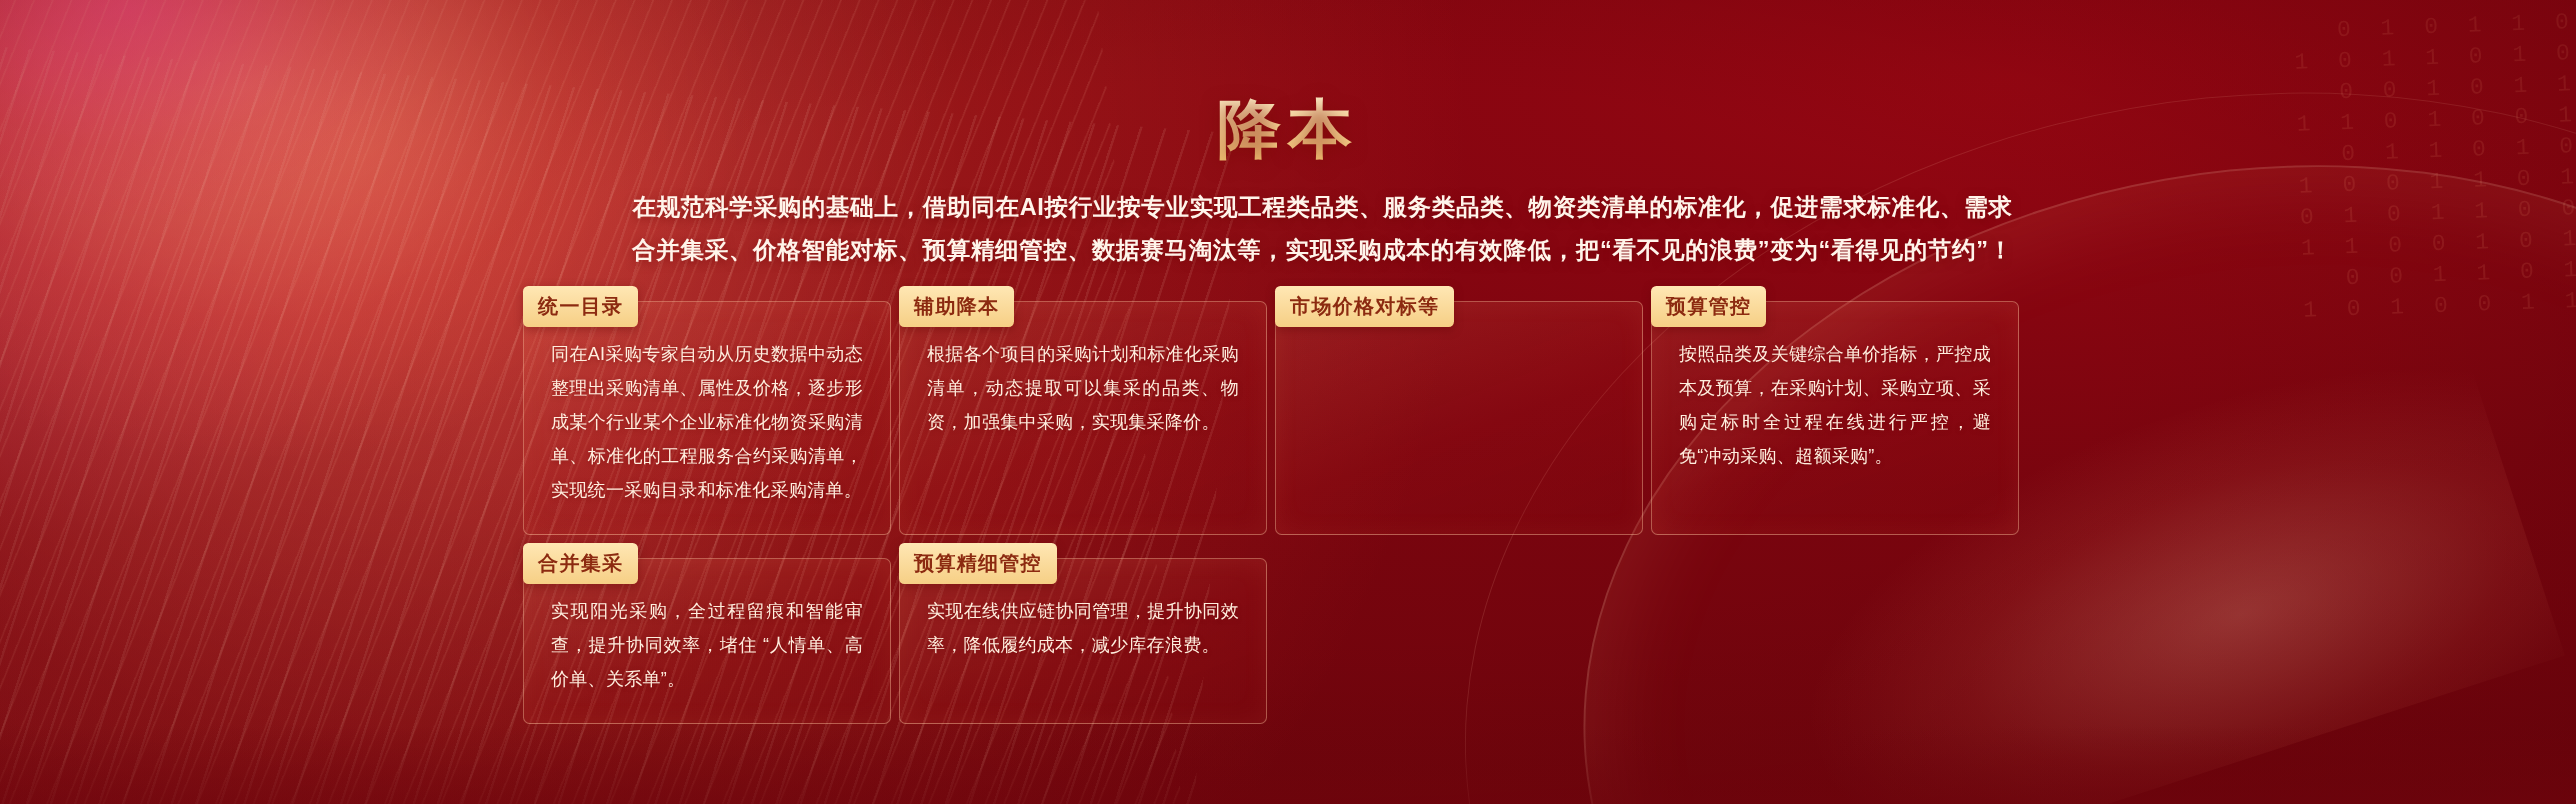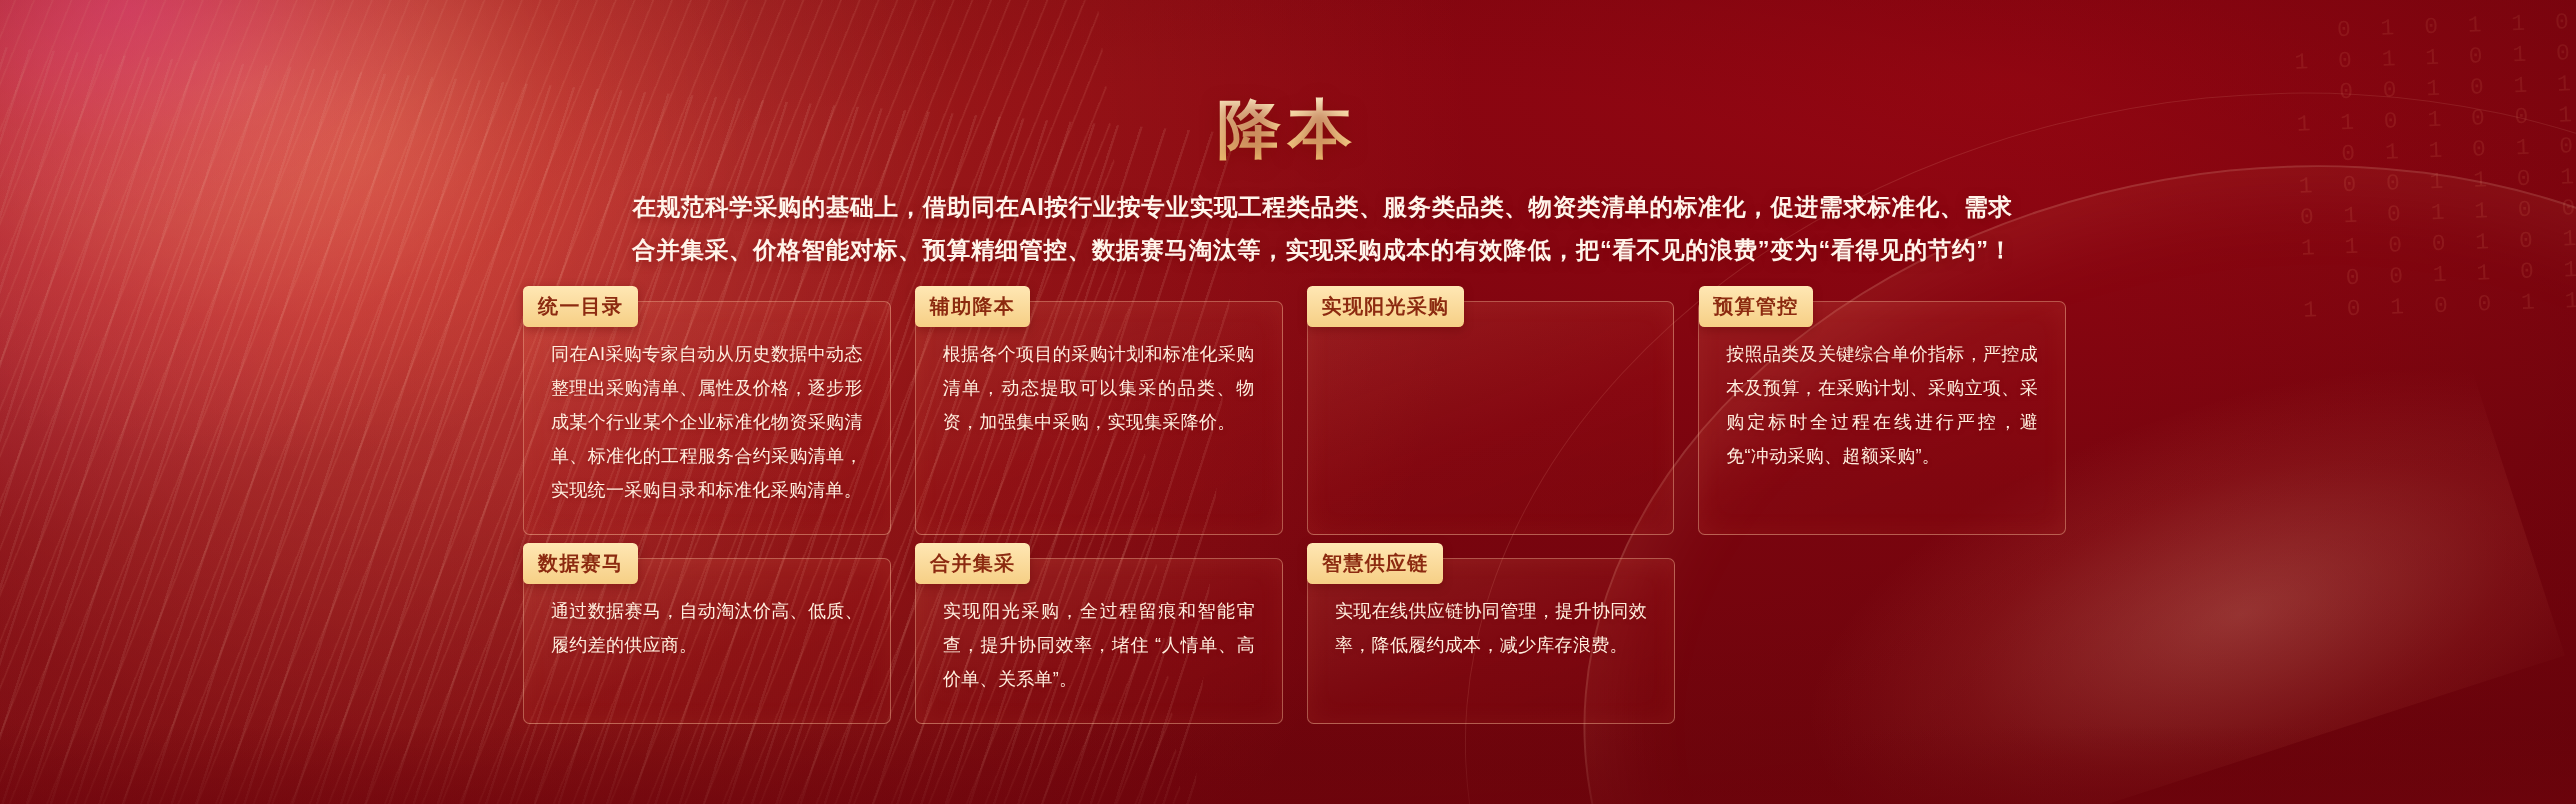--- a/index.html
+++ b/index.html
@@ -180,21 +180,21 @@
   }
 
   .cards {
     position: absolute;
     left: 510px;
     top: 301px;
     width: 1556px;
   }
   .row {
     display: flex;
-    gap: 24px;
+    gap: 8px;
     padding-left: 13px;
   }
   .row + .row {
     margin-top: 23px;
   }
 
   .card {
     position: relative;
     width: 368px;
     box-sizing: border-box;
@@ -278,39 +278,35 @@
       <div class="row">
         <div class="card h1">
           <div class="card-tag">统一目录</div>
           <div class="card-body">同在AI采购专家自动从历史数据中动态整理出采购清单、属性及价格，逐步形成某个行业某个企业标准化物资采购清单、标准化的工程服务合约采购清单，实现统一采购目录和标准化采购清单。</div>
         </div>
         <div class="card h1">
           <div class="card-tag">辅助降本</div>
           <div class="card-body">根据各个项目的采购计划和标准化采购清单，动态提取可以集采的品类、物资，加强集中采购，实现集采降价。</div>
         </div>
         <div class="card h1">
-          <div class="card-tag">实现阳光采购</div>
+          <div class="card-tag">市场价格对标等</div>
         </div>
         <div class="card h1">
           <div class="card-tag">预算管控</div>
           <div class="card-body">按照品类及关键综合单价指标，严控成本及预算，在采购计划、采购立项、采购定标时全过程在线进行严控，避免“冲动采购、超额采购”。</div>
         </div>
       </div>
 
       <div class="row">
         <div class="card h2">
-          <div class="card-tag">数据赛马</div>
-          <div class="card-body">通过数据赛马，自动淘汰价高、低质、履约差的供应商。</div>
-        </div>
-        <div class="card h2">
           <div class="card-tag">合并集采</div>
           <div class="card-body">实现阳光采购，全过程留痕和智能审查，提升协同效率，堵住 “人情单、高价单、关系单”。</div>
         </div>
         <div class="card h2">
-          <div class="card-tag">智慧供应链</div>
+          <div class="card-tag">预算精细管控</div>
           <div class="card-body">实现在线供应链协同管理，提升协同效率，降低履约成本，减少库存浪费。</div>
         </div>
       </div>
 
     </div>
   </div>
 
   <div class="bottom-fade"></div>
 </div>
 

